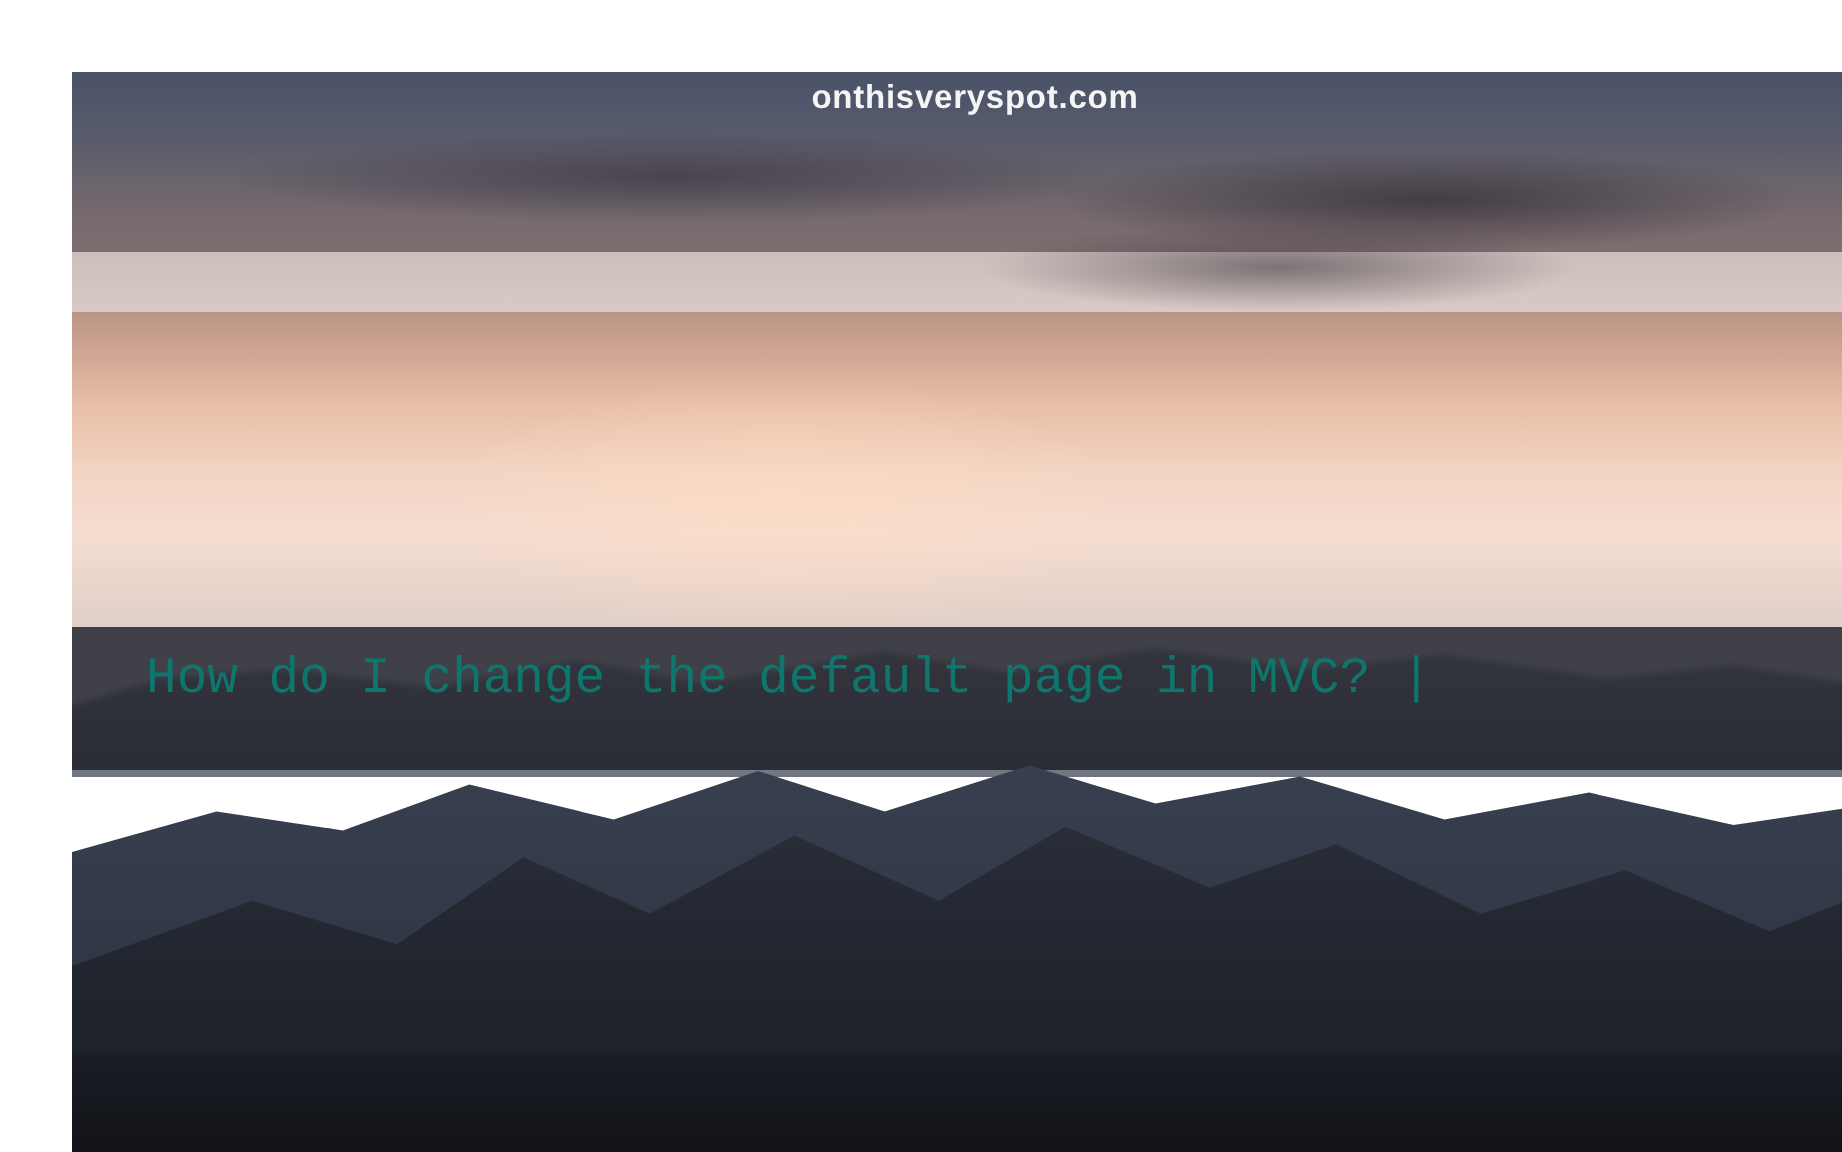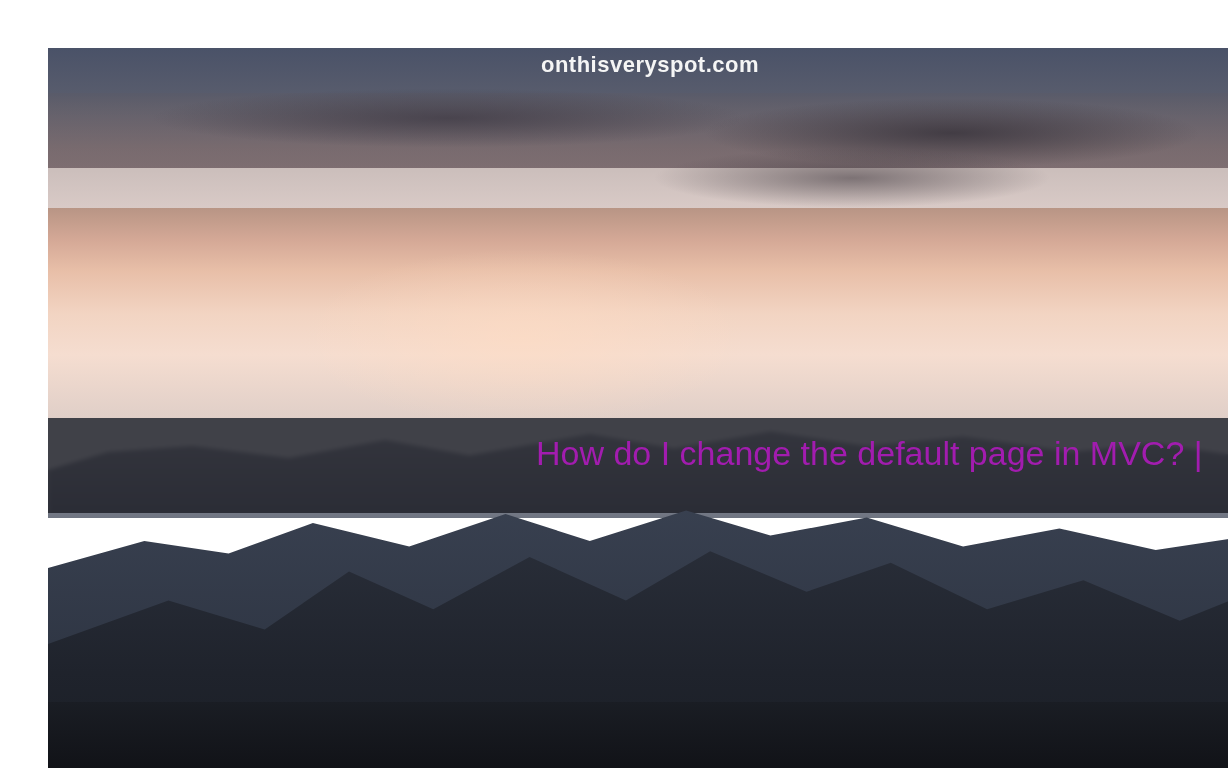--- a/index.html
+++ b/index.html
@@ -139,23 +139,23 @@
       font-weight: bold;
       letter-spacing: 0.5px;
       z-index: 10;
     }
     .title-text {
       position: absolute;
       top: 398px;
       left: 50%;
       transform: translateX(-50%);
       width: 90%;
-      text-align: right;
-      color: #a21caf;
-      font-family: Liberation Sans, sans-serif;
+      text-align: left;
+      color: #0f766e;
+      font-family: Liberation Mono, monospace;
       font-size: 34px;
       font-weight: normal;
       z-index: 10;
       white-space: nowrap;
     }
   </style>
 </head>
 <body>
 
 <div class="background">

